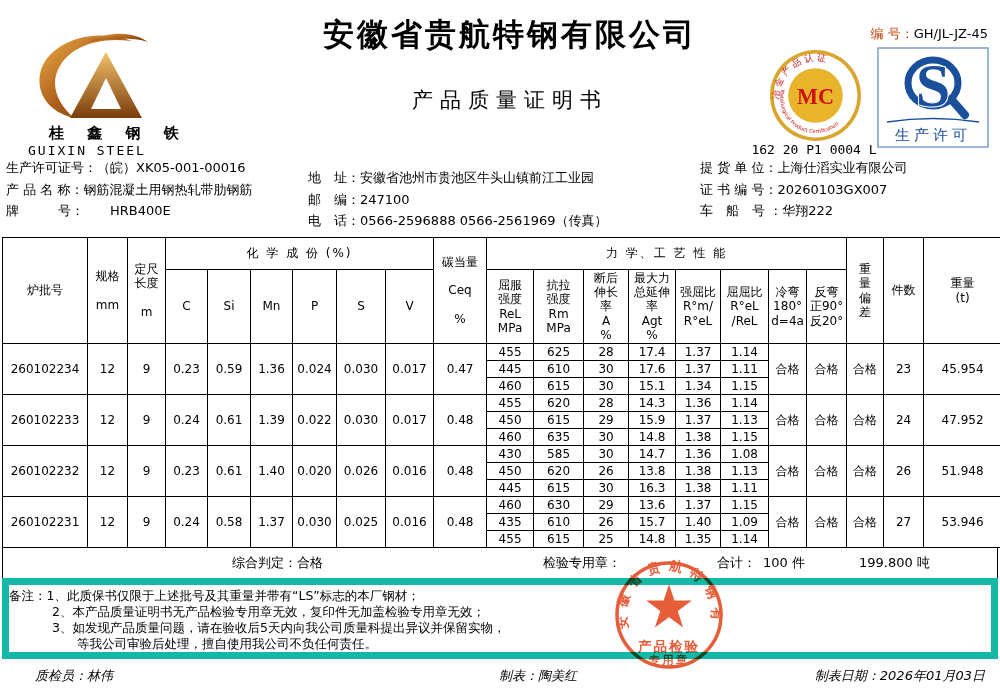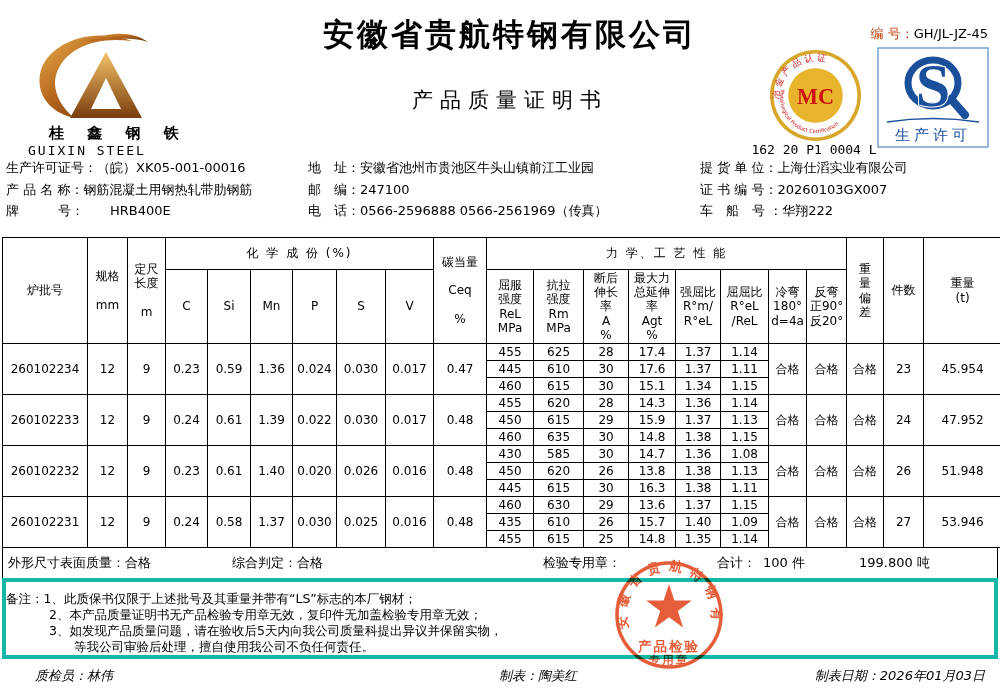--- a/index.html
+++ b/index.html
@@ -10,34 +10,34 @@
   .doc-title{top:86px;left:210px;width:600px;text-align:center;font-family:Liberation Sans, sans-serif;font-size:21px;letter-spacing:7px;}
   .cert-no{top:25px;right:12px;font-size:13px;white-space:nowrap;}
   .cert-no .lbl{color:#c2410c;}
   .logo-wrap{left:28px;top:28px;width:160px;text-align:left;}
   .logo-cn{font-size:15px;font-weight:bold;letter-spacing:9px;margin-top:2px;white-space:nowrap;margin-left:21px;}
   .logo-en{font-family:"DejaVu Sans Mono",monospace;font-size:13px;letter-spacing:2px;white-space:nowrap;}
   .mc-code{left:748px;top:142px;width:132px;text-align:center;font-size:13px;font-family:"DejaVu Sans Mono",monospace;white-space:nowrap;}
   
   .info-col{font-size:13px;line-height:21.5px;white-space:nowrap;}
   .info-left{left:6px;top:157px;}
-  .info-mid{left:308px;top:157px;}
+  .info-mid{left:308px;top:167px;}
   .info-right{left:700px;top:157px;}
   
   .sheet{left:2px;top:237px;width:996px;}
   table.qtable{border-collapse:collapse;table-layout:fixed;width:996px;}
   .qtable th,.qtable td{border:1px solid #000;text-align:center;vertical-align:middle;padding:0;font-weight:normal;font-size:12px;line-height:1.18;white-space:pre-line;overflow:hidden;}
   .qtable thead .h1{height:32px;}
   .qtable thead .h2{height:74px;}
   .qtable tbody tr{height:17px;}
   .qtable tbody td{font-size:12px;}
   .grp{font-size:13px;letter-spacing:2px;}
   .summary-box{position:relative;border:1px solid #000;height:30px;margin-top:-1px;font-size:13px;line-height:30px;white-space:nowrap;}
   .summary-box .s{position:absolute;top:0;}
-  .notes-box{position:relative;border:4px solid #14b8a6;height:64px;margin-top:-1px;font-size:12.5px;line-height:16px;padding-top:9px;}
+  .notes-box{position:relative;border:7px solid #14b8a6;height:64px;margin-top:-1px;font-size:12.5px;line-height:16px;padding-top:3px;}
   .note-line{white-space:nowrap;}
   .footer-row{position:relative;height:28px;font-size:13px;}
   .footer-row .f{position:absolute;top:8px;white-space:nowrap;font-style:italic;}
   
   .stamp{left:597px;top:556px;width:146px;height:118px;opacity:0.93;mix-blend-mode:multiply;pointer-events:none;}
 </style>
 </head>
 <body>
 
 <div class="abs logo-wrap">
@@ -353,21 +353,20 @@
           <td>615</td>
           <td>25</td>
           <td>14.8</td>
           <td>1.35</td>
           <td>1.14</td>
         </tr>
       </tbody>
   </table>
 
   <div class="summary-box">
-    <span class="s" style="left:5px"><span>外形尺寸表面质量：</span><span>合格</span></span>
     <span class="s" style="left:229px"><span>综合判定：</span><span>合格</span></span>
     <span class="s" style="left:540px">检验专用章：</span>
     <span class="s" style="left:714px">合计：</span>
     <span class="s" style="left:760px">100 件</span>
     <span class="s" style="left:856px">199.800  吨</span>
   </div>
 
   <div class="notes-box">
     <div class="note-line"><span>备注：</span><span>1、此质保书仅限于上述批号及其重量并带有“LS”标志的本厂钢材；</span></div>
     <div class="note-line" style="padding-left:43px">2、本产品质量证明书无产品检验专用章无效，复印件无加盖检验专用章无效；</div>

